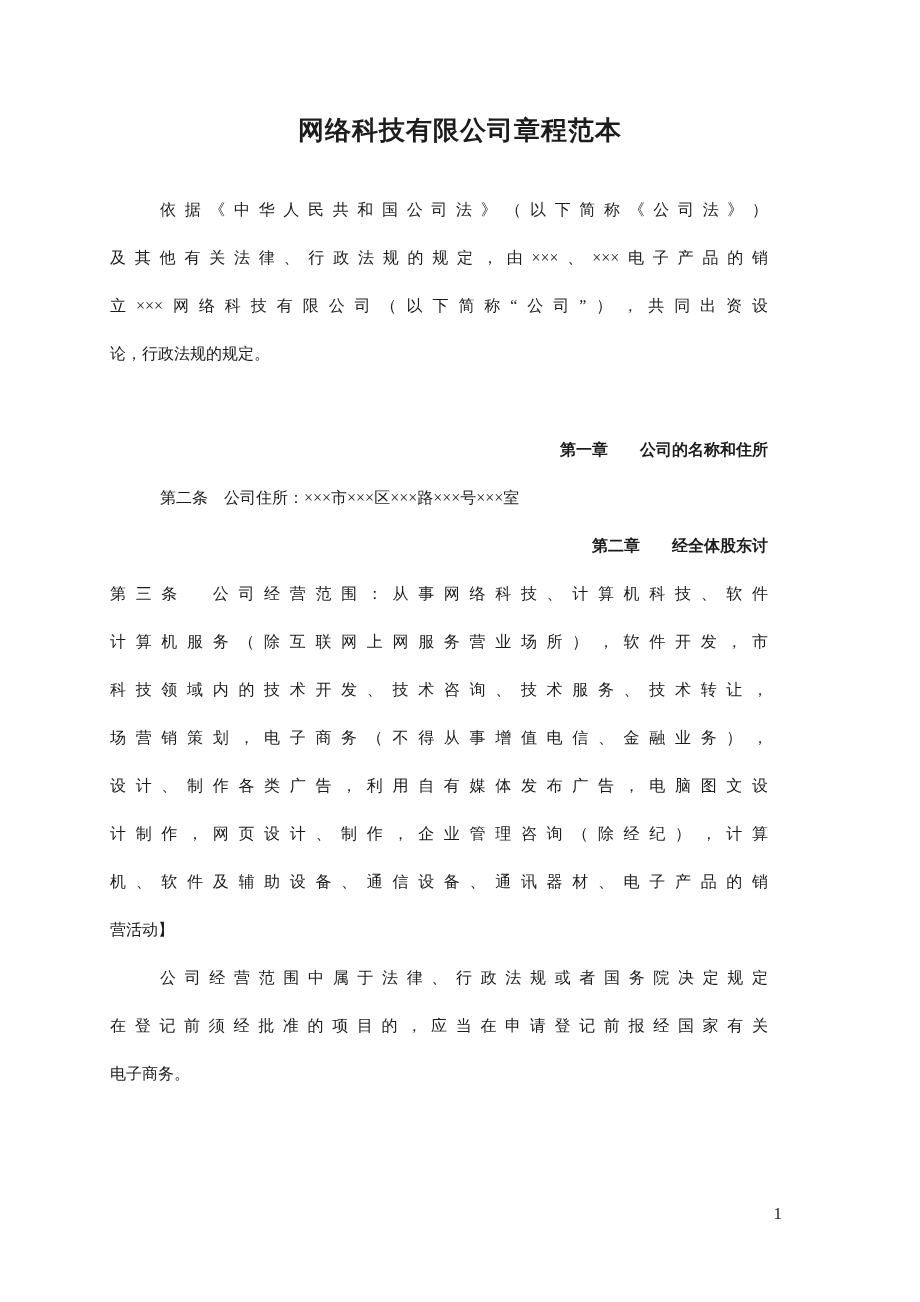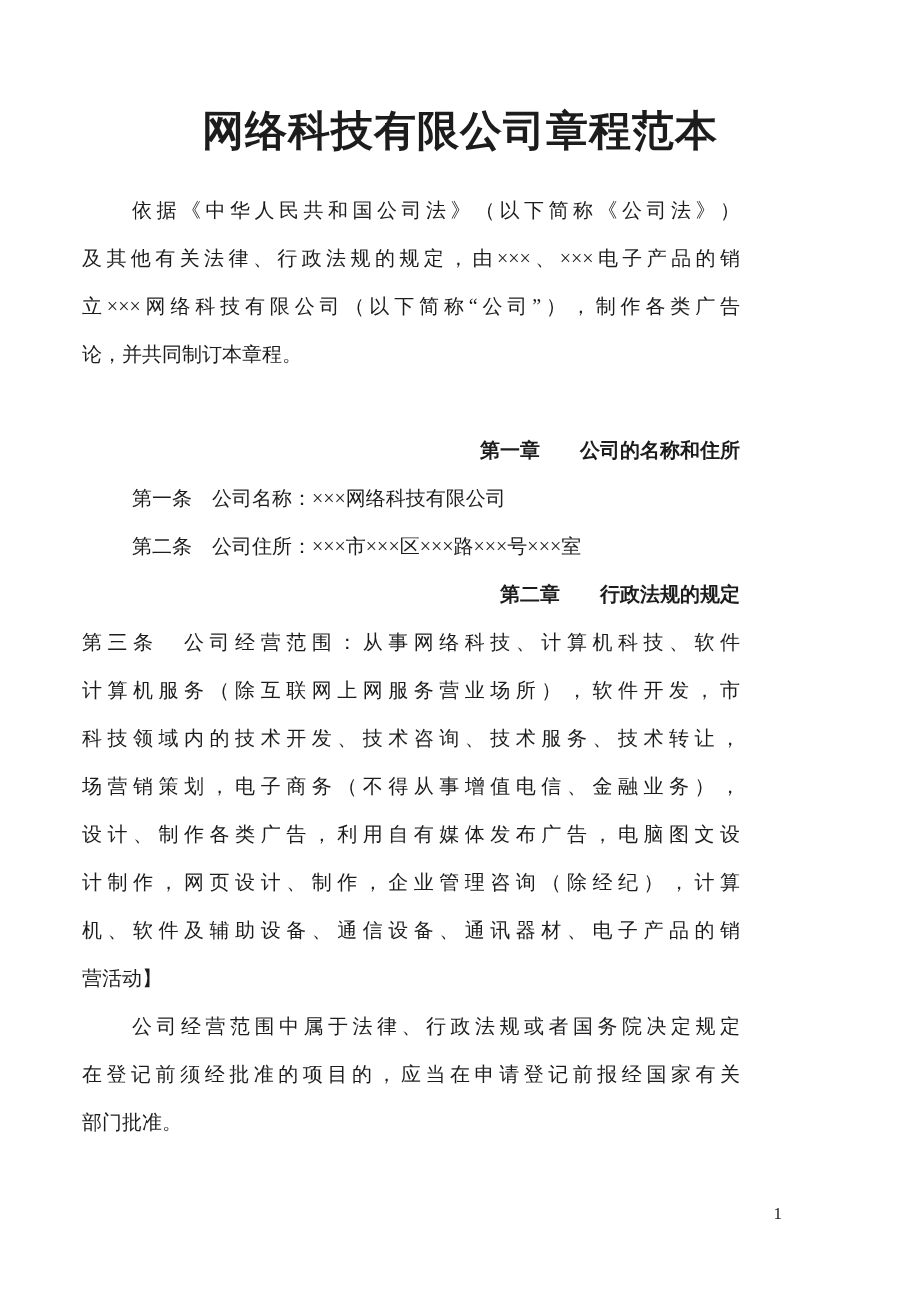--- a/index.html
+++ b/index.html
@@ -15,31 +15,31 @@
     box-sizing: border-box;
     padding-top: 103px;
     overflow: hidden;
     font-family: "Liberation Serif", "DejaVu Serif", serif;
     color: #1c1c1c;
   }
   .doc-title {
     margin: 0;
     height: 56px;
     line-height: 56px;
-    font-size: 42px;
+    font-size: 26px;
     font-weight: bold;
     text-align: center;
     letter-spacing: 1px;
     white-space: nowrap;
   }
   .content {
-    margin-left: 82px;
+    margin-left: 110px;
     width: 658px;
     margin-top: 27px;
-    font-size: 20px;
+    font-size: 16px;
   }
   .line {
     height: 48px;
     line-height: 48px;
     white-space: normal;
     overflow: visible;
   }
   .just {
     text-align: justify;
     text-align-last: justify;
@@ -69,50 +69,49 @@
 
 <div class="page">
 
   <h1 class="doc-title">网络科技有限公司章程范本</h1>
 
   <div class="content">
 
     <div>
       <div class="line just indent">依据《中华人民共和国公司法》（以下简称《公司法》）</div>
       <div class="line just">及其他有关法律、行政法规的规定，由×××、×××电子产品的销</div>
-      <div class="line just">立×××网络科技有限公司（以下简称“公司”），制作各类广告</div>
-      <div class="line">论，并共同制订本章程。</div>
+      <div class="line just">立×××网络科技有限公司（以下简称“公司”），共同出资设</div>
+      <div class="line">论，行政法规的规定。</div>
     </div>
 
     <div class="line blank"></div>
 
     <div>
       <div class="line heading">第一章　　公司的名称和住所</div>
-      <div class="line indent">第一条　公司名称：×××网络科技有限公司</div>
       <div class="line indent">第二条　公司住所：×××市×××区×××路×××号×××室</div>
     </div>
 
     <div>
-      <div class="line heading">第二章　　行政法规的规定</div>
+      <div class="line heading">第二章　　经全体股东讨</div>
 
       <div>
         <div class="line just">第三条　公司经营范围：从事网络科技、计算机科技、软件</div>
         <div class="line just">计算机服务（除互联网上网服务营业场所），软件开发，市</div>
         <div class="line just">科技领域内的技术开发、技术咨询、技术服务、技术转让，</div>
         <div class="line just">场营销策划，电子商务（不得从事增值电信、金融业务），</div>
         <div class="line just">设计、制作各类广告，利用自有媒体发布广告，电脑图文设</div>
         <div class="line just">计制作，网页设计、制作，企业管理咨询（除经纪），计算</div>
         <div class="line just">机、软件及辅助设备、通信设备、通讯器材、电子产品的销</div>
         <div class="line">营活动】</div>
       </div>
 
       <div>
         <div class="line just indent">公司经营范围中属于法律、行政法规或者国务院决定规定</div>
         <div class="line just">在登记前须经批准的项目的，应当在申请登记前报经国家有关</div>
-        <div class="line">部门批准。</div>
+        <div class="line">电子商务。</div>
       </div>
     </div>
 
   </div>
 
   <div class="page-number">1</div>
 
 </div>
 
 </body></html>

